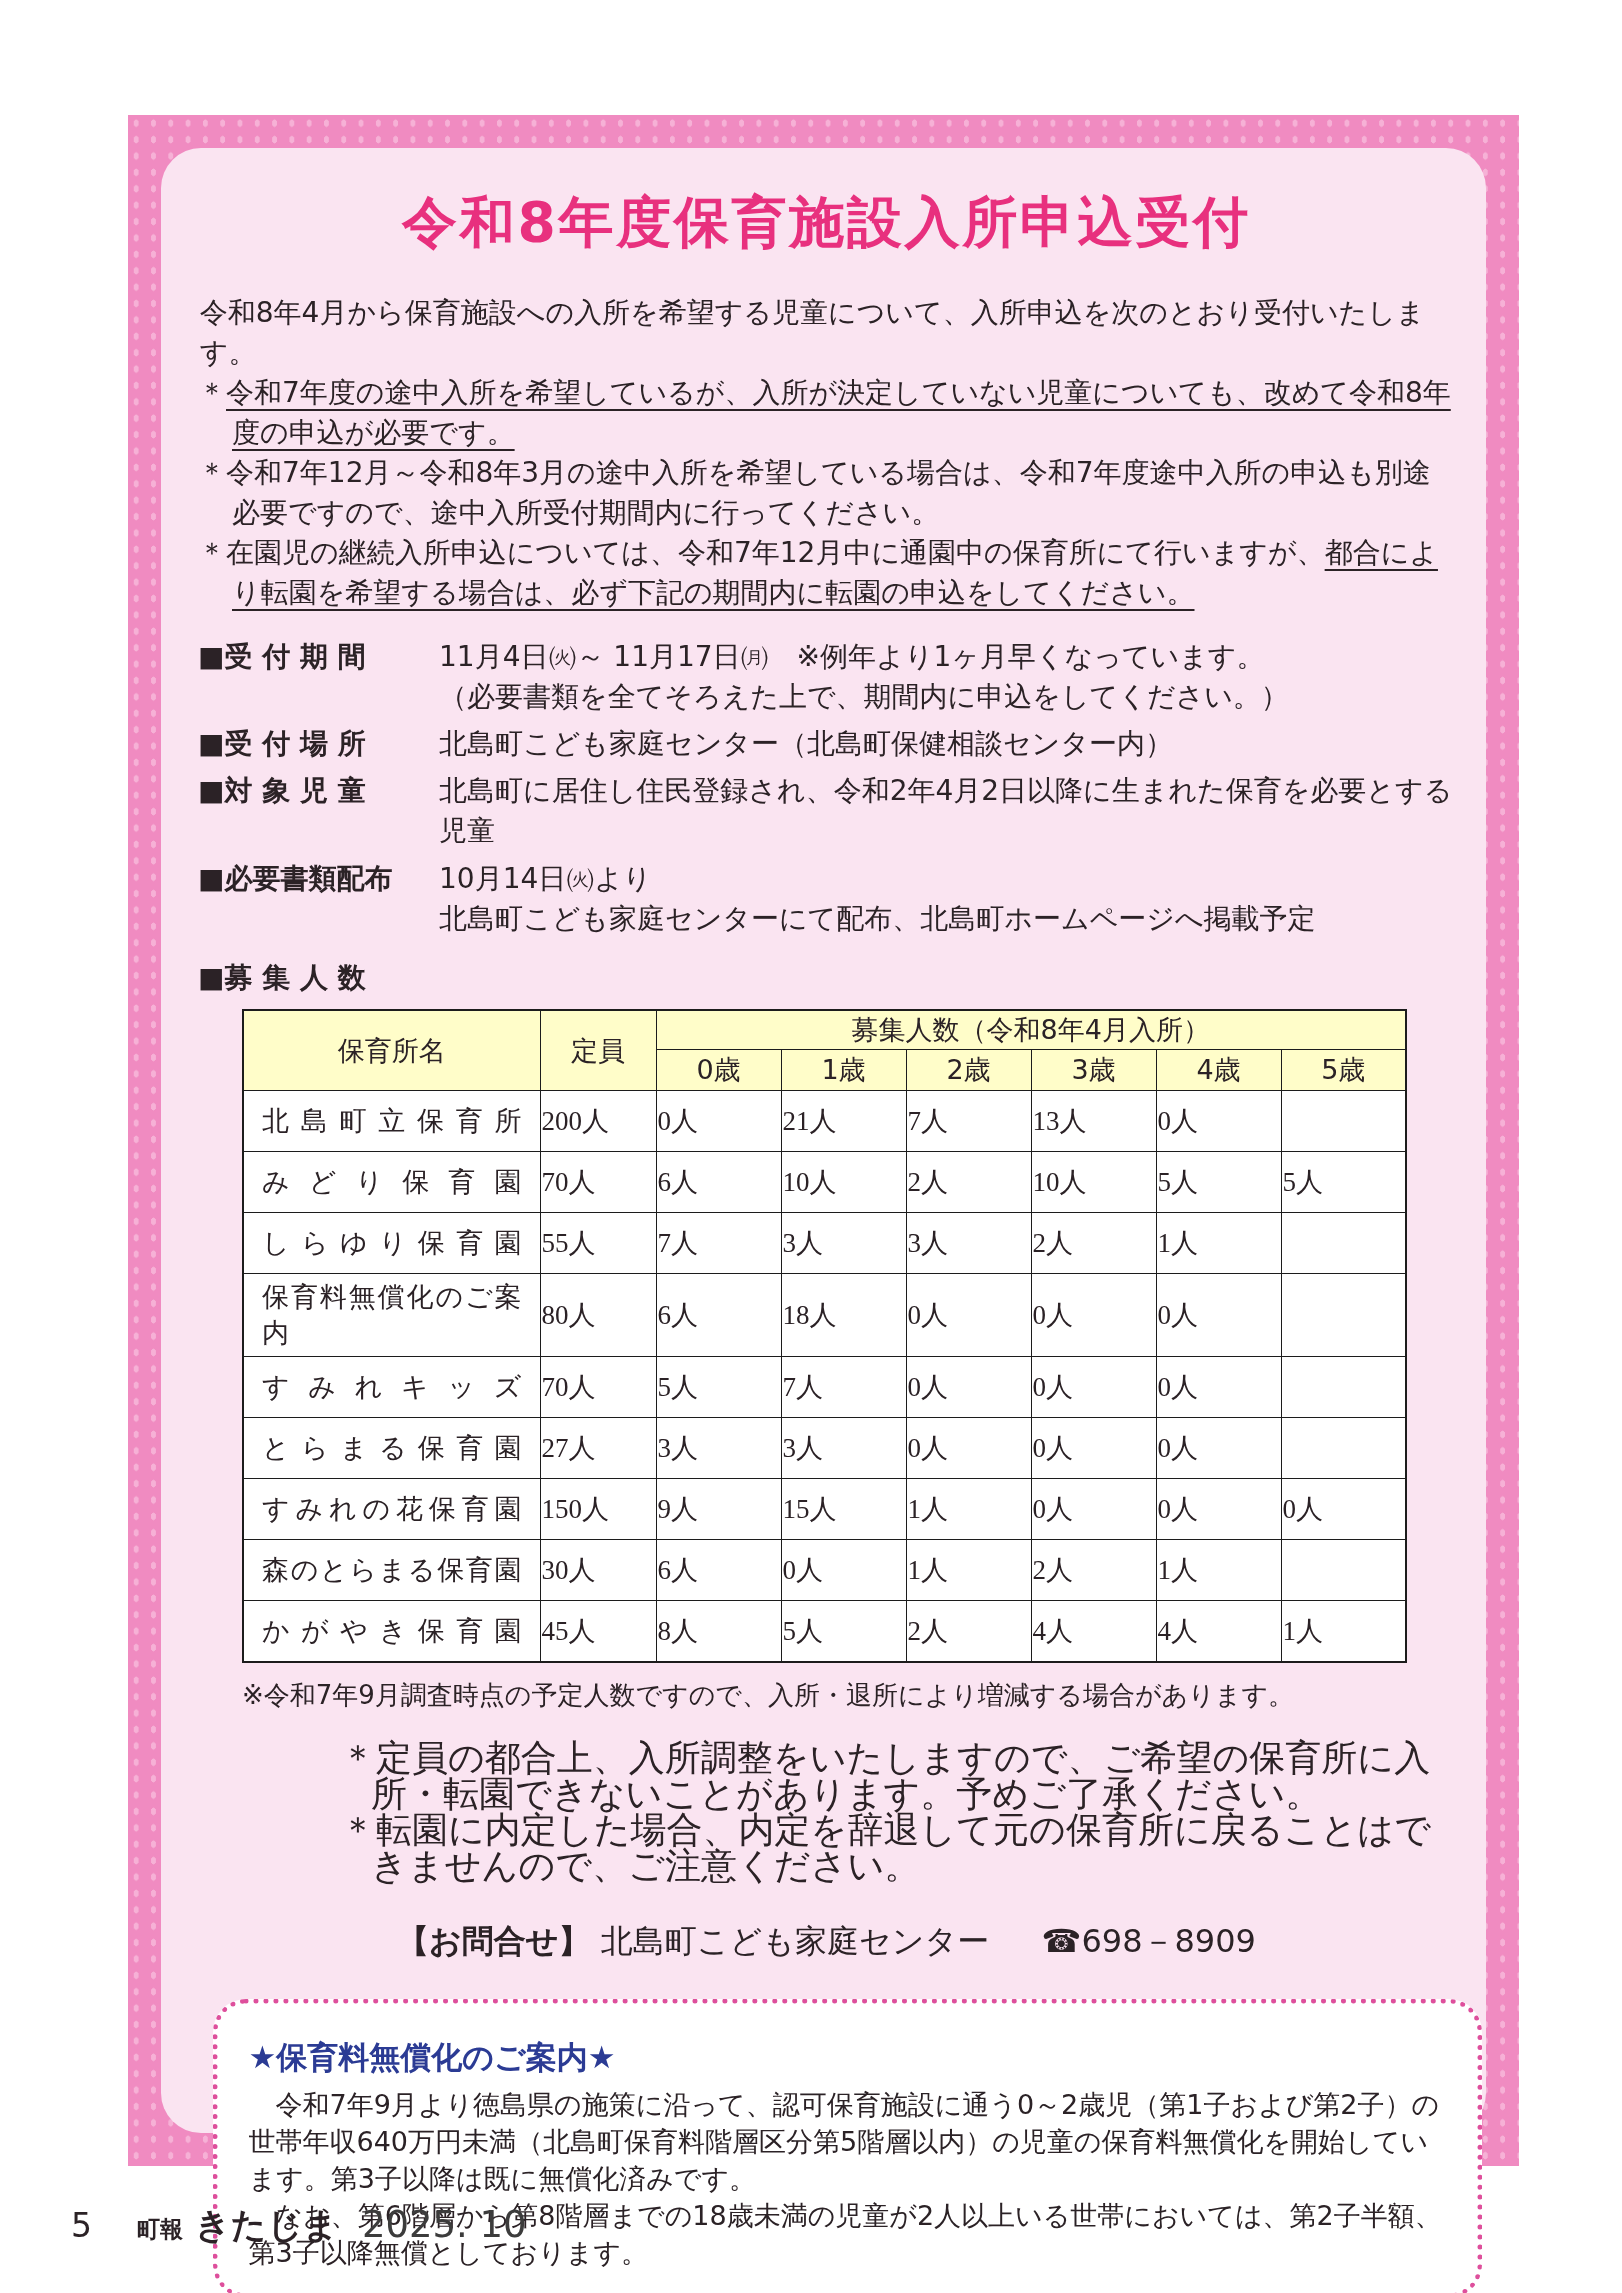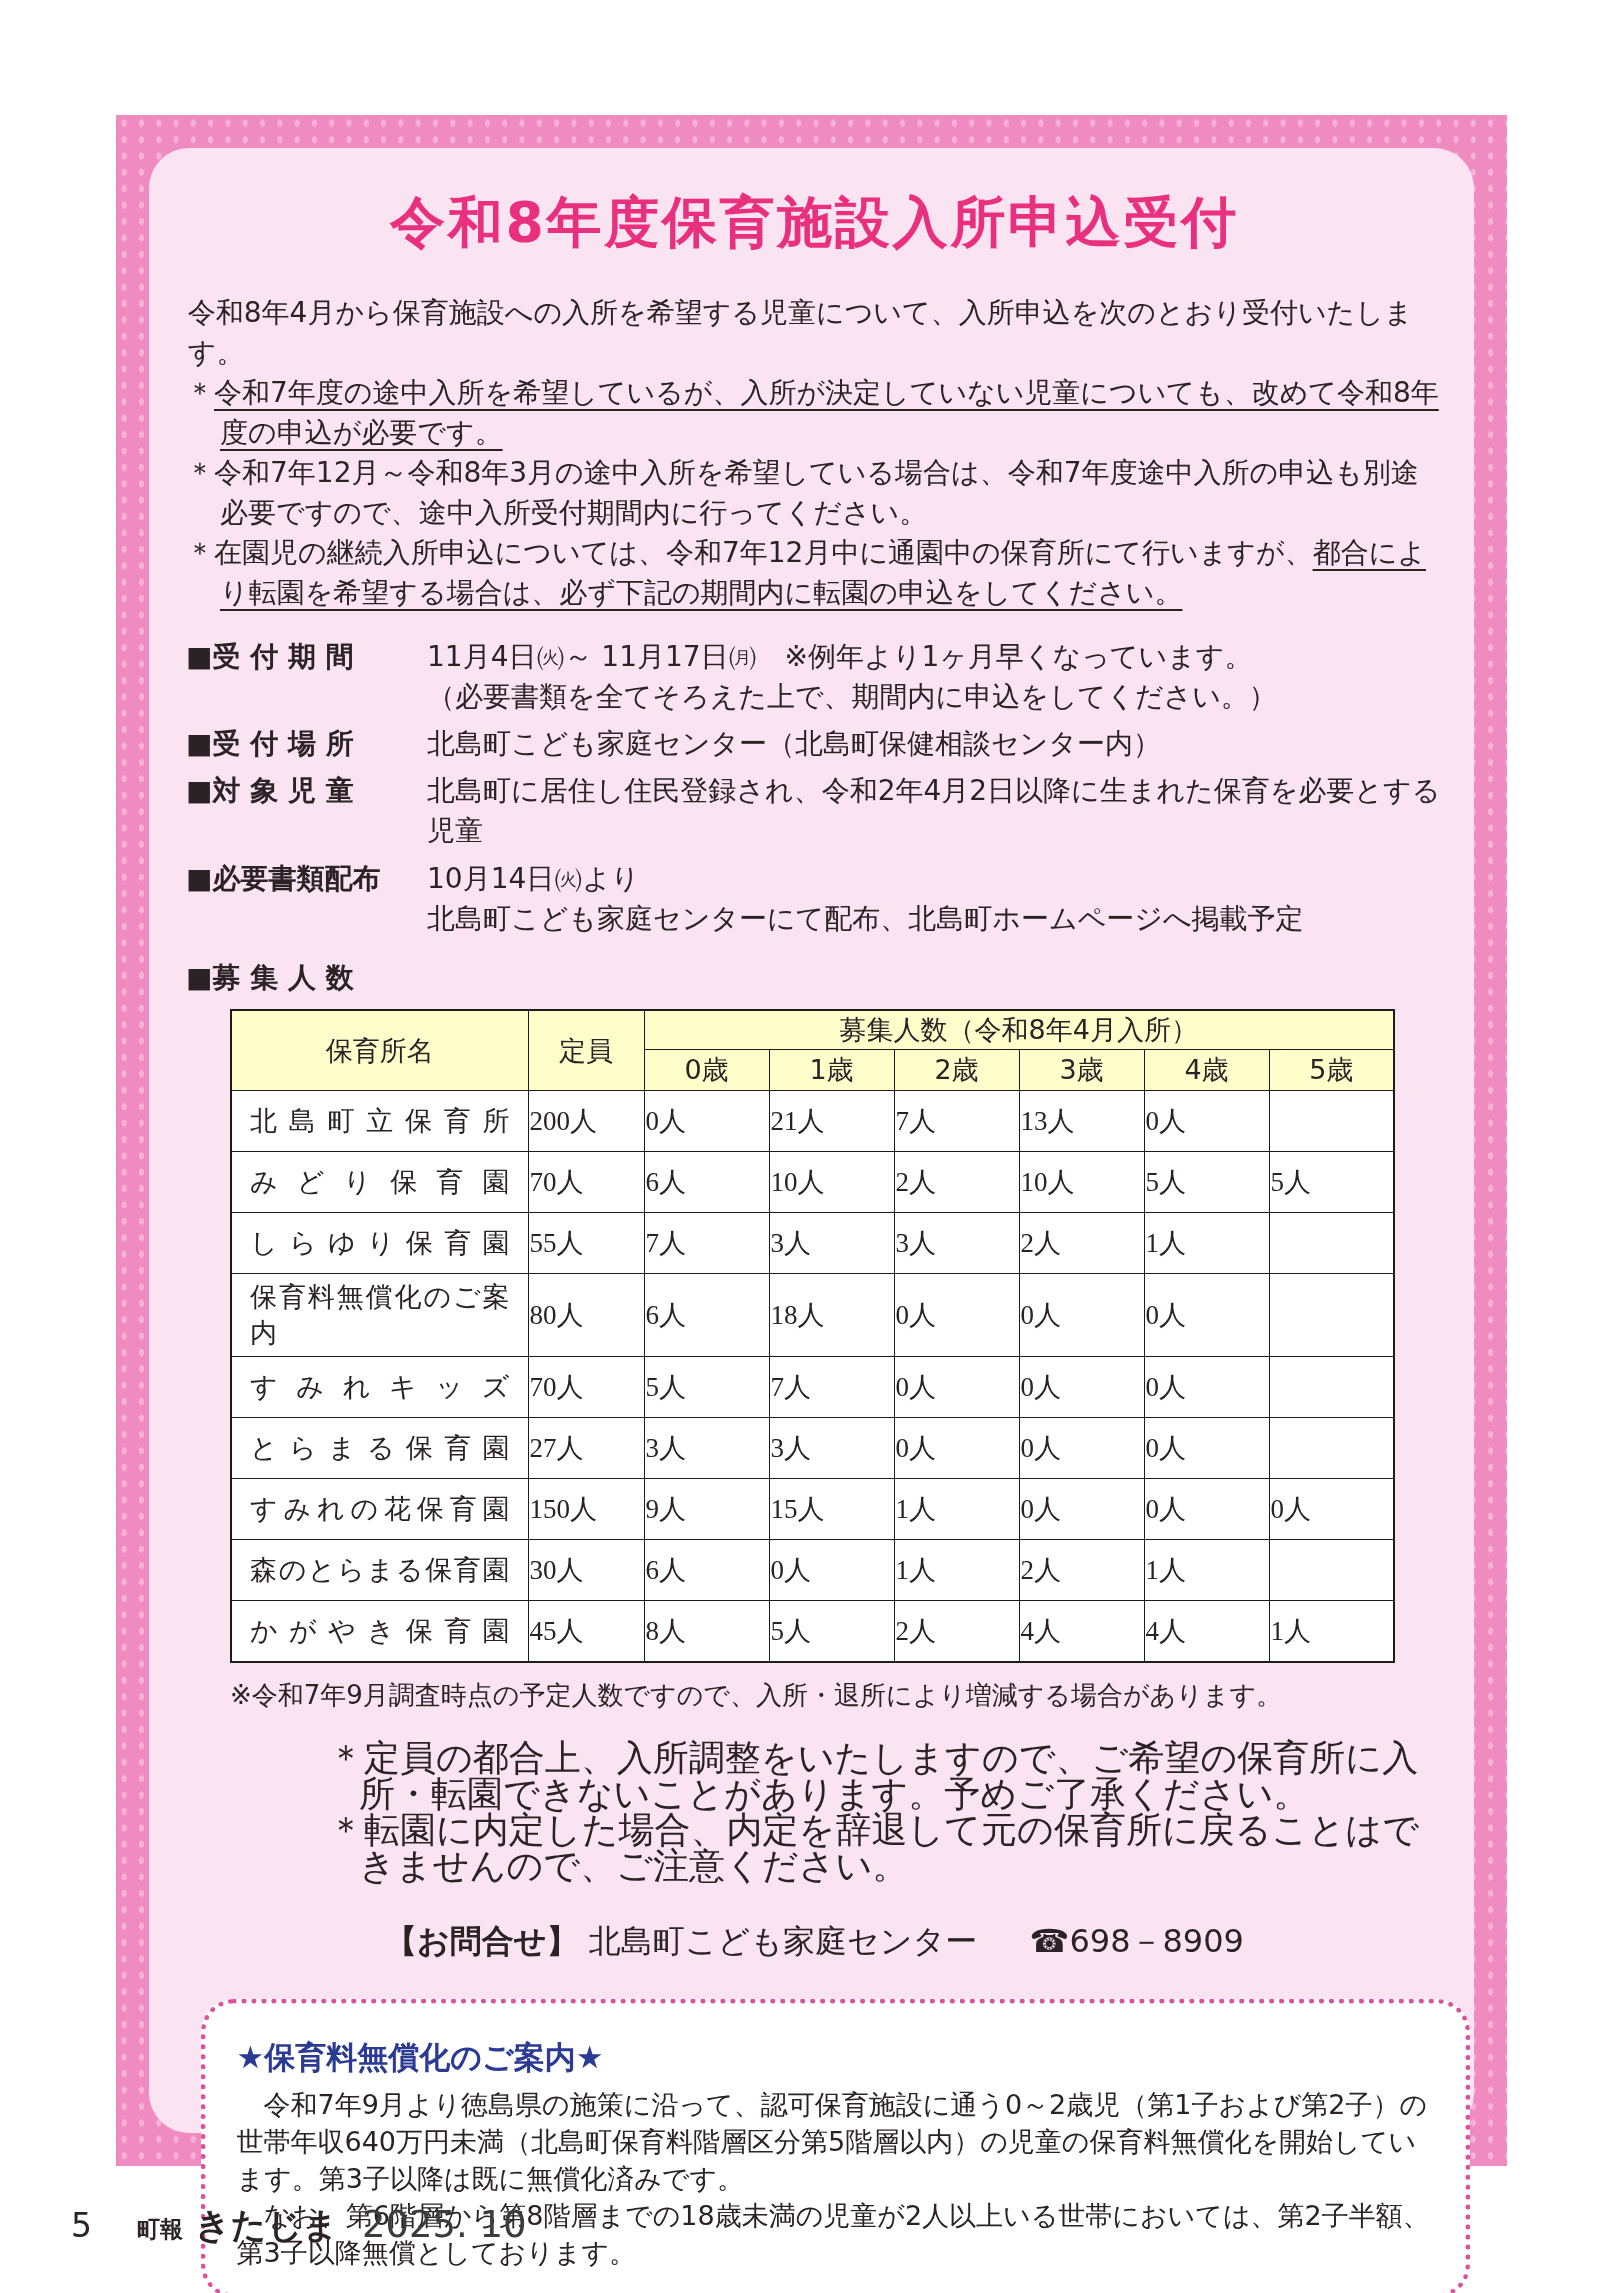--- a/index.html
+++ b/index.html
@@ -3,21 +3,21 @@
 <meta charset="utf-8">
 <style>
   html,body{margin:0;padding:0;}
   body{
     width:1623px;height:2294px;background:#ffffff;position:relative;
     font-family:"DejaVu Sans","Liberation Sans",sans-serif;
     color:var(--ink,#2b2226);
     -webkit-font-smoothing:antialiased;
   }
   .frame{
-    position:absolute;left:116px;top:115px;width:1391px;height:2051px;
+    position:absolute;left:128px;top:115px;width:1391px;height:2051px;
     background-color:var(--frame-pink,#f08bc1);
     background-image:radial-gradient(ellipse 3.6px 5.5px at 8.2px 8.2px, var(--frame-dot,#f6b1d6) 68%, transparent 72%);
     background-size:17.3px 16.4px;
   }
   .panel{
     position:absolute;left:33px;top:33px;right:33px;bottom:33px;
     background:var(--panel-pink,#fae4f1);
     border-radius:40px;box-sizing:border-box;
     padding:23.6px 31px 0 37px;
   }

